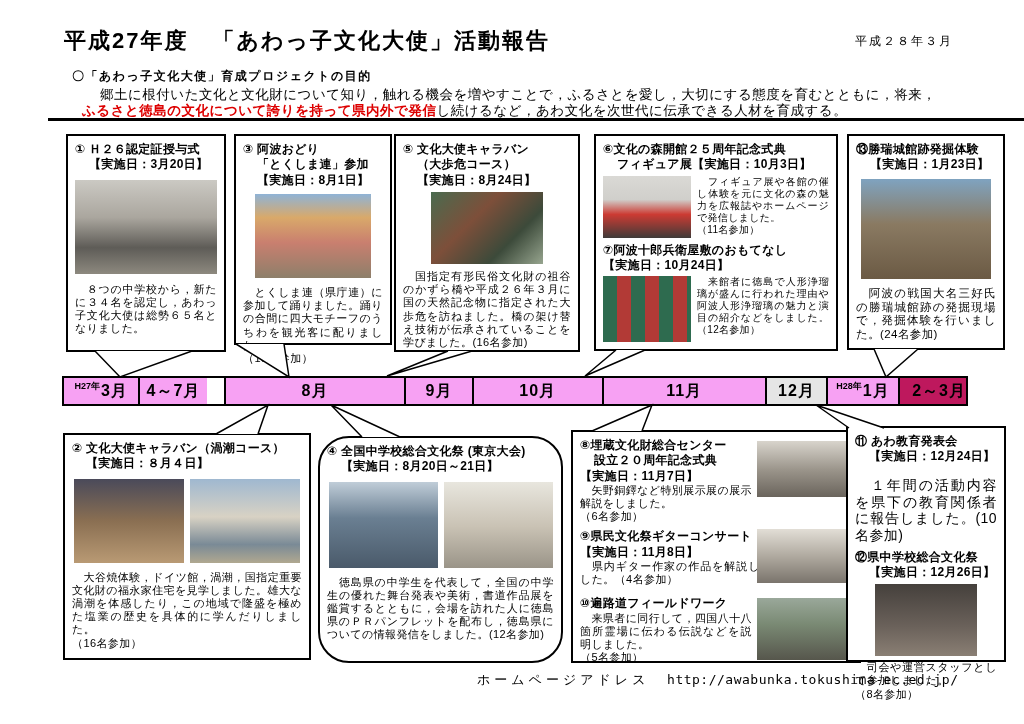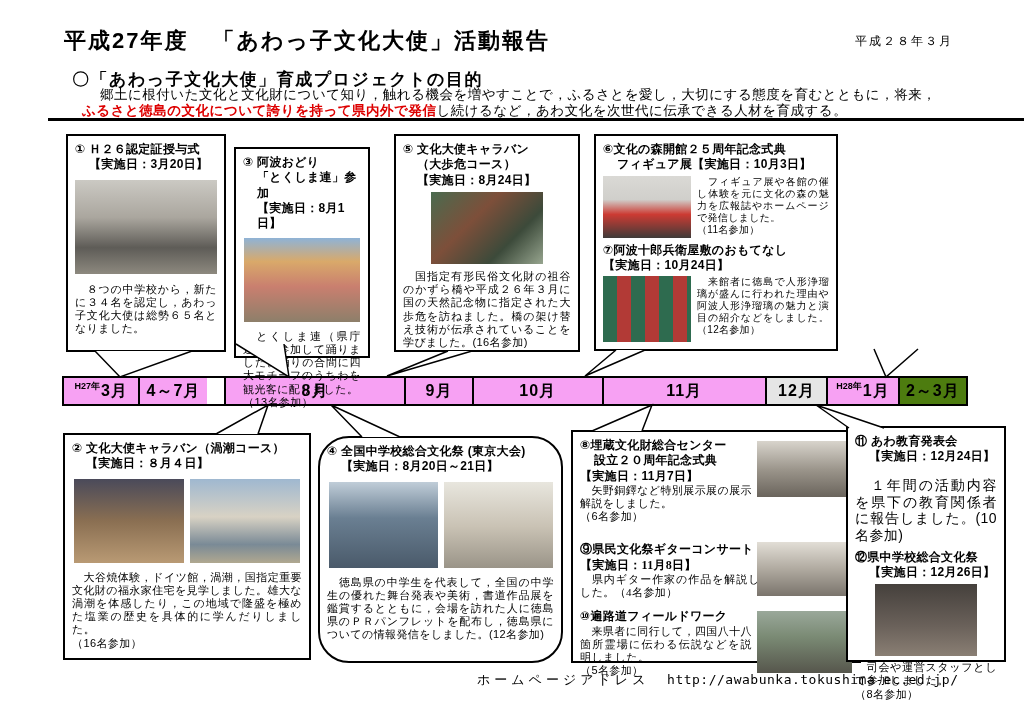--- a/index.html
+++ b/index.html
@@ -1,21 +1,21 @@
 <!DOCTYPE html>
 <html><head>
 <meta charset="utf-8">
 <style>
   html,body{margin:0;padding:0;background:#888;}
   #page{position:relative;width:1024px;height:724px;background:#ffffff;overflow:hidden;
         font-family:"Liberation Sans","DejaVu Sans",sans-serif;color:#000;}
   
   #title{position:absolute;left:64px;top:26px;font-size:22px;font-weight:bold;letter-spacing:2px;}
   #issued{position:absolute;left:855px;top:33px;font-size:12px;letter-spacing:2px;}
-  #purpose-heading{position:absolute;left:72px;top:68px;font-size:17px;font-weight:bold;letter-spacing:1.5px;}
+  #purpose-heading{position:absolute;left:72px;top:68px;font-size:12px;font-weight:bold;letter-spacing:1.5px;}
   #purpose-l1{position:absolute;left:100px;top:86px;font-size:13.5px;font-family:"Liberation Serif",serif;letter-spacing:.5px;white-space:nowrap;}
   #purpose-l2{position:absolute;left:82px;top:102px;font-size:13.5px;font-family:"Liberation Serif",serif;letter-spacing:.5px;white-space:nowrap;}
   #purpose-l2 .hl{color:#dd0000;font-weight:bold;}
   #divider{position:absolute;left:48px;top:118px;width:976px;height:3px;background:#000;}
   
   .box{position:absolute;border:2px solid #000;background:#fff;padding:6px 7px;box-sizing:border-box;z-index:2;}
   .t{font-size:12px;font-weight:bold;line-height:1.28;letter-spacing:.3px;}
   .t.ind{padding-left:14px;}
   .b{font-size:11px;line-height:1.2;letter-spacing:.4px;text-align:justify;}
   .part{font-size:11px;line-height:1.25;letter-spacing:.4px;}
@@ -75,21 +75,21 @@
   <div id="purpose-l2"><span class="hl" style="color: rgb(221, 0, 0);">ふるさと徳島の文化について誇りを持って県内外で発信</span><span>し続けるなど，あわ文化を次世代に伝承できる人材を育成する。</span></div>
   <div id="divider"></div>
 
   <div class="box" style="left:66px;top:134px;width:160px;height:218px;">
     <div class="t">① Ｈ２６認定証授与式</div>
     <div class="t ind">【実施日：3月20日】</div>
     <div class="ph p1" style="width:142px;height:94px;margin:7px auto 9px;"></div>
     <div class="b">　８つの中学校から，新たに３４名を認定し，あわっ子文化大使は総勢６５名となりました。</div>
   </div>
 
-  <div class="box" style="left:234px;top:134px;width:136px;height:211px;margin-top:13px;">
+  <div class="box" style="left:234px;top:134px;width:158px;height:211px;">
     <div class="t">③ 阿波おどり</div>
     <div class="t ind">「とくしま連」参加</div>
     <div class="t ind">【実施日：8月1日】</div>
     <div class="ph p3" style="width:116px;height:84px;margin:6px auto 8px;"></div>
     <div class="b">　とくしま連（県庁連）に参加して踊りました。踊りの合間に四大モチーフのうちわを観光客に配りました。</div>
     <div class="part">（13名参加）</div>
   </div>
 
   <div class="box" style="left:394px;top:134px;width:186px;height:218px;">
     <div class="t">⑤ 文化大使キャラバン</div>
@@ -114,20 +114,26 @@
     <div class="sec" style="margin-top:5px;">
       <div class="t">⑦阿波十郎兵衛屋敷のおもてなし</div>
       <div class="t">【実施日：10月24日】</div>
       <div class="duo-row">
         <div class="ph p7" style="width:88px;height:66px;flex:0 0 88px;"></div>
         <div class="txt">　来館者に徳島で人形浄瑠璃が盛んに行われた理由や阿波人形浄瑠璃の魅力と演目の紹介などをしました。（12名参加）</div>
       </div>
     </div>
   </div>
 
+  <div class="box" style="left:847px;top:134px;width:158px;height:216px;">
+    <div class="t">⑬勝瑞城館跡発掘体験</div>
+    <div class="t ind">【実施日：1月23日】</div>
+    <div class="ph p13" style="width:130px;height:100px;margin:6px auto 8px;"></div>
+    <div class="b" style="font-size:11.5px;">　阿波の戦国大名三好氏の勝瑞城館跡の発掘現場で，発掘体験を行いました。(24名参加)</div>
+  </div>
 
   <div id="timeline">
     <div class="cell" style="background: rgb(247, 161, 243);">
         <span class="pref">H27年</span>
         <span>3月</span>
       </div>
     <div class="cell" style="background: rgb(247, 161, 243);">
         <span>4～7月</span>
       </div>
     <div class="cell" style="background: rgb(247, 161, 243);">
@@ -142,21 +148,21 @@
     <div class="cell" style="background: rgb(247, 161, 243);">
         <span>11月</span>
       </div>
     <div class="cell" style="background: #e5e5e5;">
         <span>12月</span>
       </div>
     <div class="cell" style="background: rgb(247, 161, 243);">
         <span class="pref">H28年</span>
         <span>1月</span>
       </div>
-    <div class="cell" style="background: #4d7c0f;">
+    <div class="cell" style="background: #be185d; justify-content: flex-end;">
         <span>2～3月</span>
       </div>
   </div>
 
   <div class="box" style="left:63px;top:433px;width:248px;height:227px;">
     <div class="t">② 文化大使キャラバン（渦潮コース）</div>
     <div class="t ind">【実施日：８月４日】</div>
     <div class="prow" style="margin:7px 0 8px;">
       <div class="ph p2a" style="width:110px;height:84px;"></div>
       <div class="ph p2b" style="width:110px;height:84px;"></div>
@@ -177,21 +183,21 @@
 
   <div class="box" style="left:571px;top:430px;width:290px;height:233px;">
     <div class="sec" style="min-height:82px;padding-right:100px;">
       <div class="t">⑧埋蔵文化財総合センター</div>
       <div class="t ind">設立２０周年記念式典</div>
       <div class="t">【実施日：11月7日】</div>
       <div class="b">　矢野銅鐸など特別展示展の展示解説をしました。</div>
       <div class="part">（6名参加）</div>
       <div class="ph p8" style="position:absolute;right:0;top:3px;width:95px;height:56px;"></div>
     </div>
-    <div class="sec" style="min-height:62px;padding-right:80px;margin-top:18px;font-family:Liberation Serif, serif;">
+    <div class="sec" style="min-height:62px;padding-right:80px;margin-top:5px;">
       <div class="t">⑨県民文化祭ギターコンサート</div>
       <div class="t">【実施日：11月8日】</div>
       <div class="b">　県内ギター作家の作品を解説しました。（4名参加）</div>
       <div class="ph p9" style="position:absolute;right:0;top:0;width:95px;height:54px;"></div>
     </div>
     <div class="sec" style="min-height:66px;padding-right:100px;margin-top:5px;">
       <div class="t">⑩遍路道フィールドワーク</div>
       <div class="b">　来県者に同行して，四国八十八箇所霊場に伝わる伝説などを説明しました。</div>
       <div class="part">（5名参加）</div>
       <div class="ph p10" style="position:absolute;right:0;top:2px;width:95px;height:62px;"></div>

